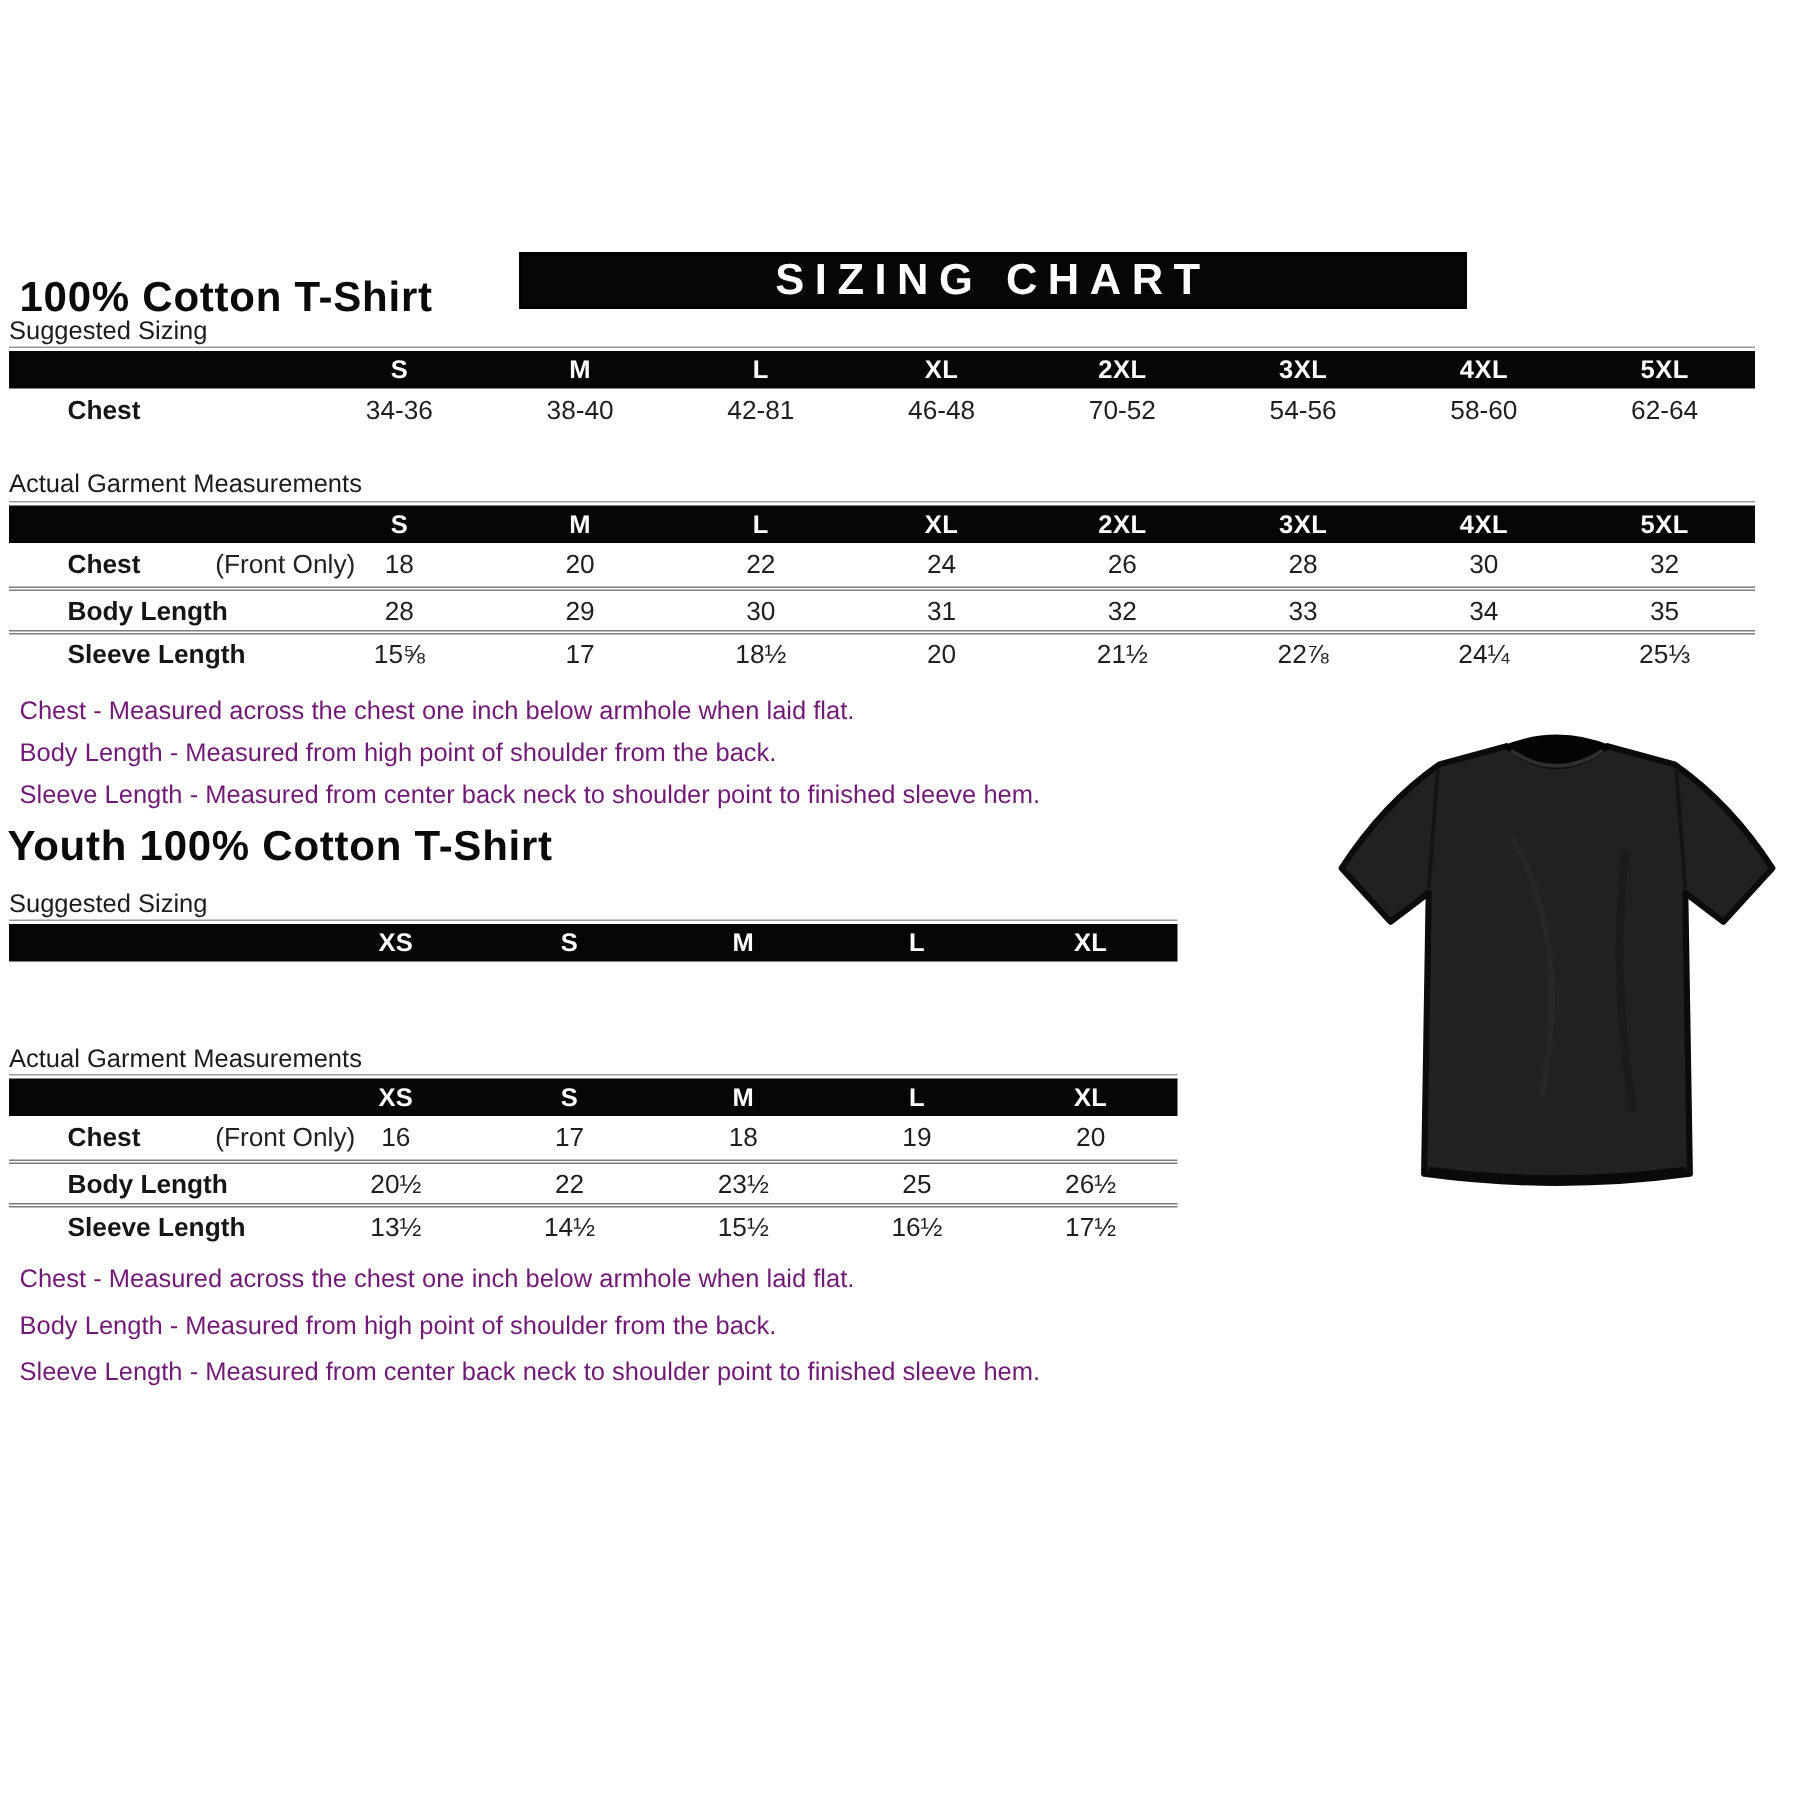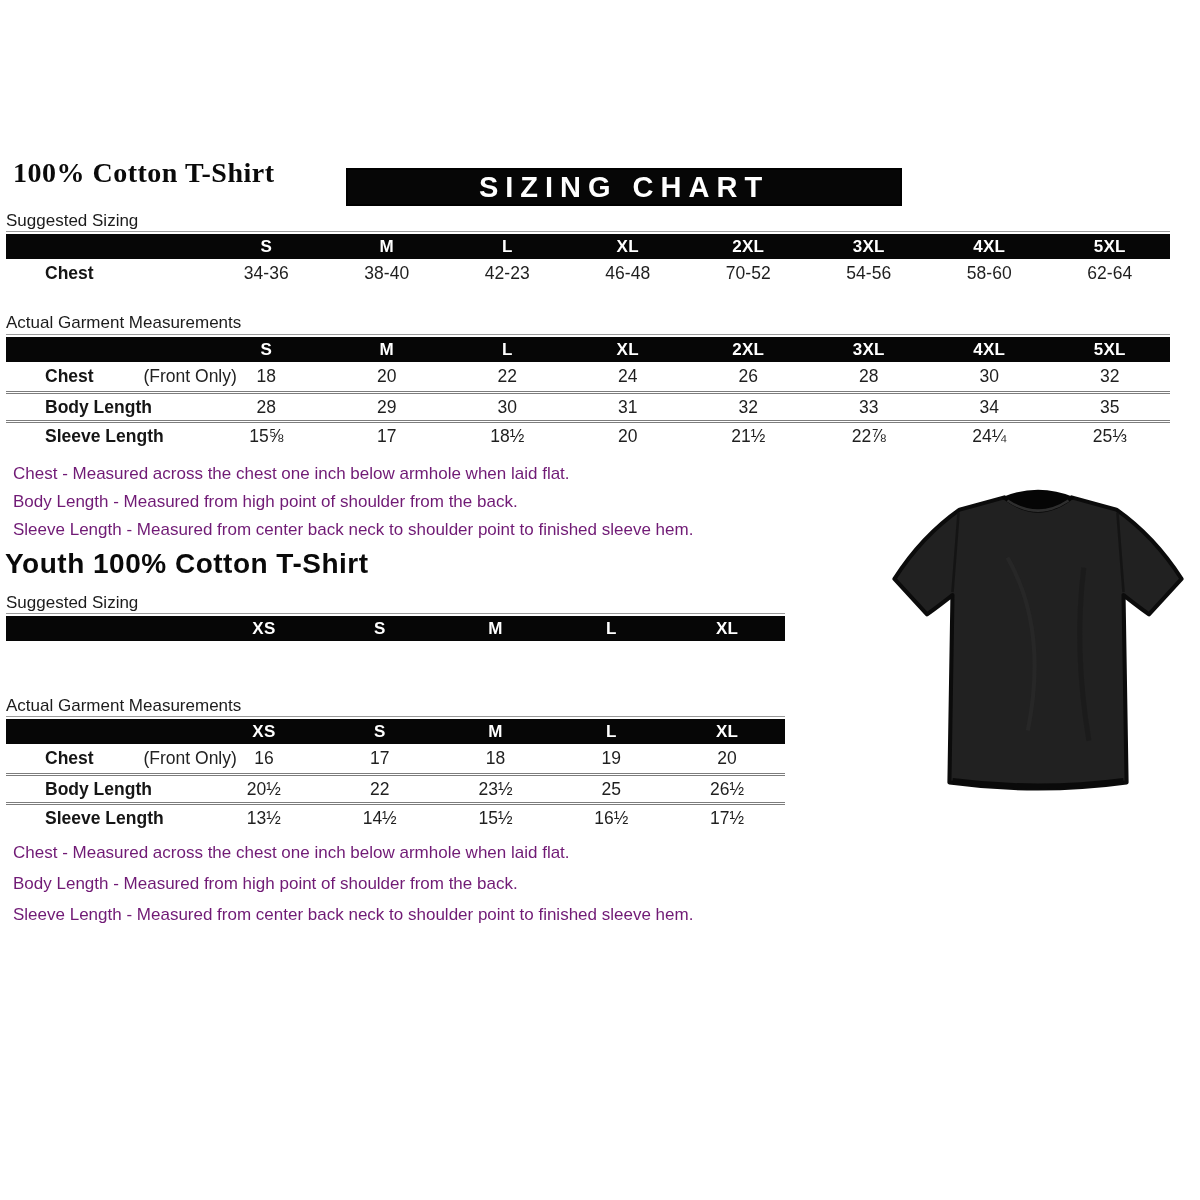--- a/index.html
+++ b/index.html
@@ -49,23 +49,23 @@
     font-size: 17px; line-height: 20px; color: #701a75; white-space: nowrap;
   }
   .notes.adult .note { margin-bottom: 8px; }
   .notes.youth .note { margin-bottom: 11px; }
 
   #tshirt-wrap { width: 308px; height: 336px; }
 </style>
 </head>
 <body>
 
-<div class="abs big-title" style="left:13px; top:157px;font-family:Liberation Serif, serif;">100% Cotton T-Shirt</div>
-
-<div class="abs banner" style="left:346px; top:168px; width:556px; height:38px;">
+<div class="abs big-title" style="left:13px; top:182px;">100% Cotton T-Shirt</div>
+
+<div class="abs banner" style="left:346px; top:168px; width:632px; height:38px;">
   <span>SIZING CHART</span>
 </div>
 
 <div class="abs section-label" style="left:6px; top:211px;">Suggested Sizing</div>
 
 <div class="abs sizetable" style="left:6px; top:231px; width:1164px;">
     <div class="thead" style="grid-template-columns: 200px repeat(8, 1fr);">
       <div></div>
       <div class="hcell">S</div>
       <div class="hcell">M</div>
@@ -73,21 +73,21 @@
       <div class="hcell">XL</div>
       <div class="hcell">2XL</div>
       <div class="hcell">3XL</div>
       <div class="hcell">4XL</div>
       <div class="hcell">5XL</div>
     </div>
     <div class="trow" style="grid-template-columns: 200px repeat(8, 1fr);">
       <div class="rlabel"><b>Chest</b></div>
       <div class="vcell">34-36</div>
       <div class="vcell">38-40</div>
-      <div class="vcell">42-23</div>
+      <div class="vcell">42-81</div>
       <div class="vcell">46-48</div>
       <div class="vcell">70-52</div>
       <div class="vcell">54-56</div>
       <div class="vcell">58-60</div>
       <div class="vcell">62-64</div>
     </div>
   </div>
 
 <div class="abs section-label" style="left:6px; top:313px;">Actual Garment Measurements</div>
 

